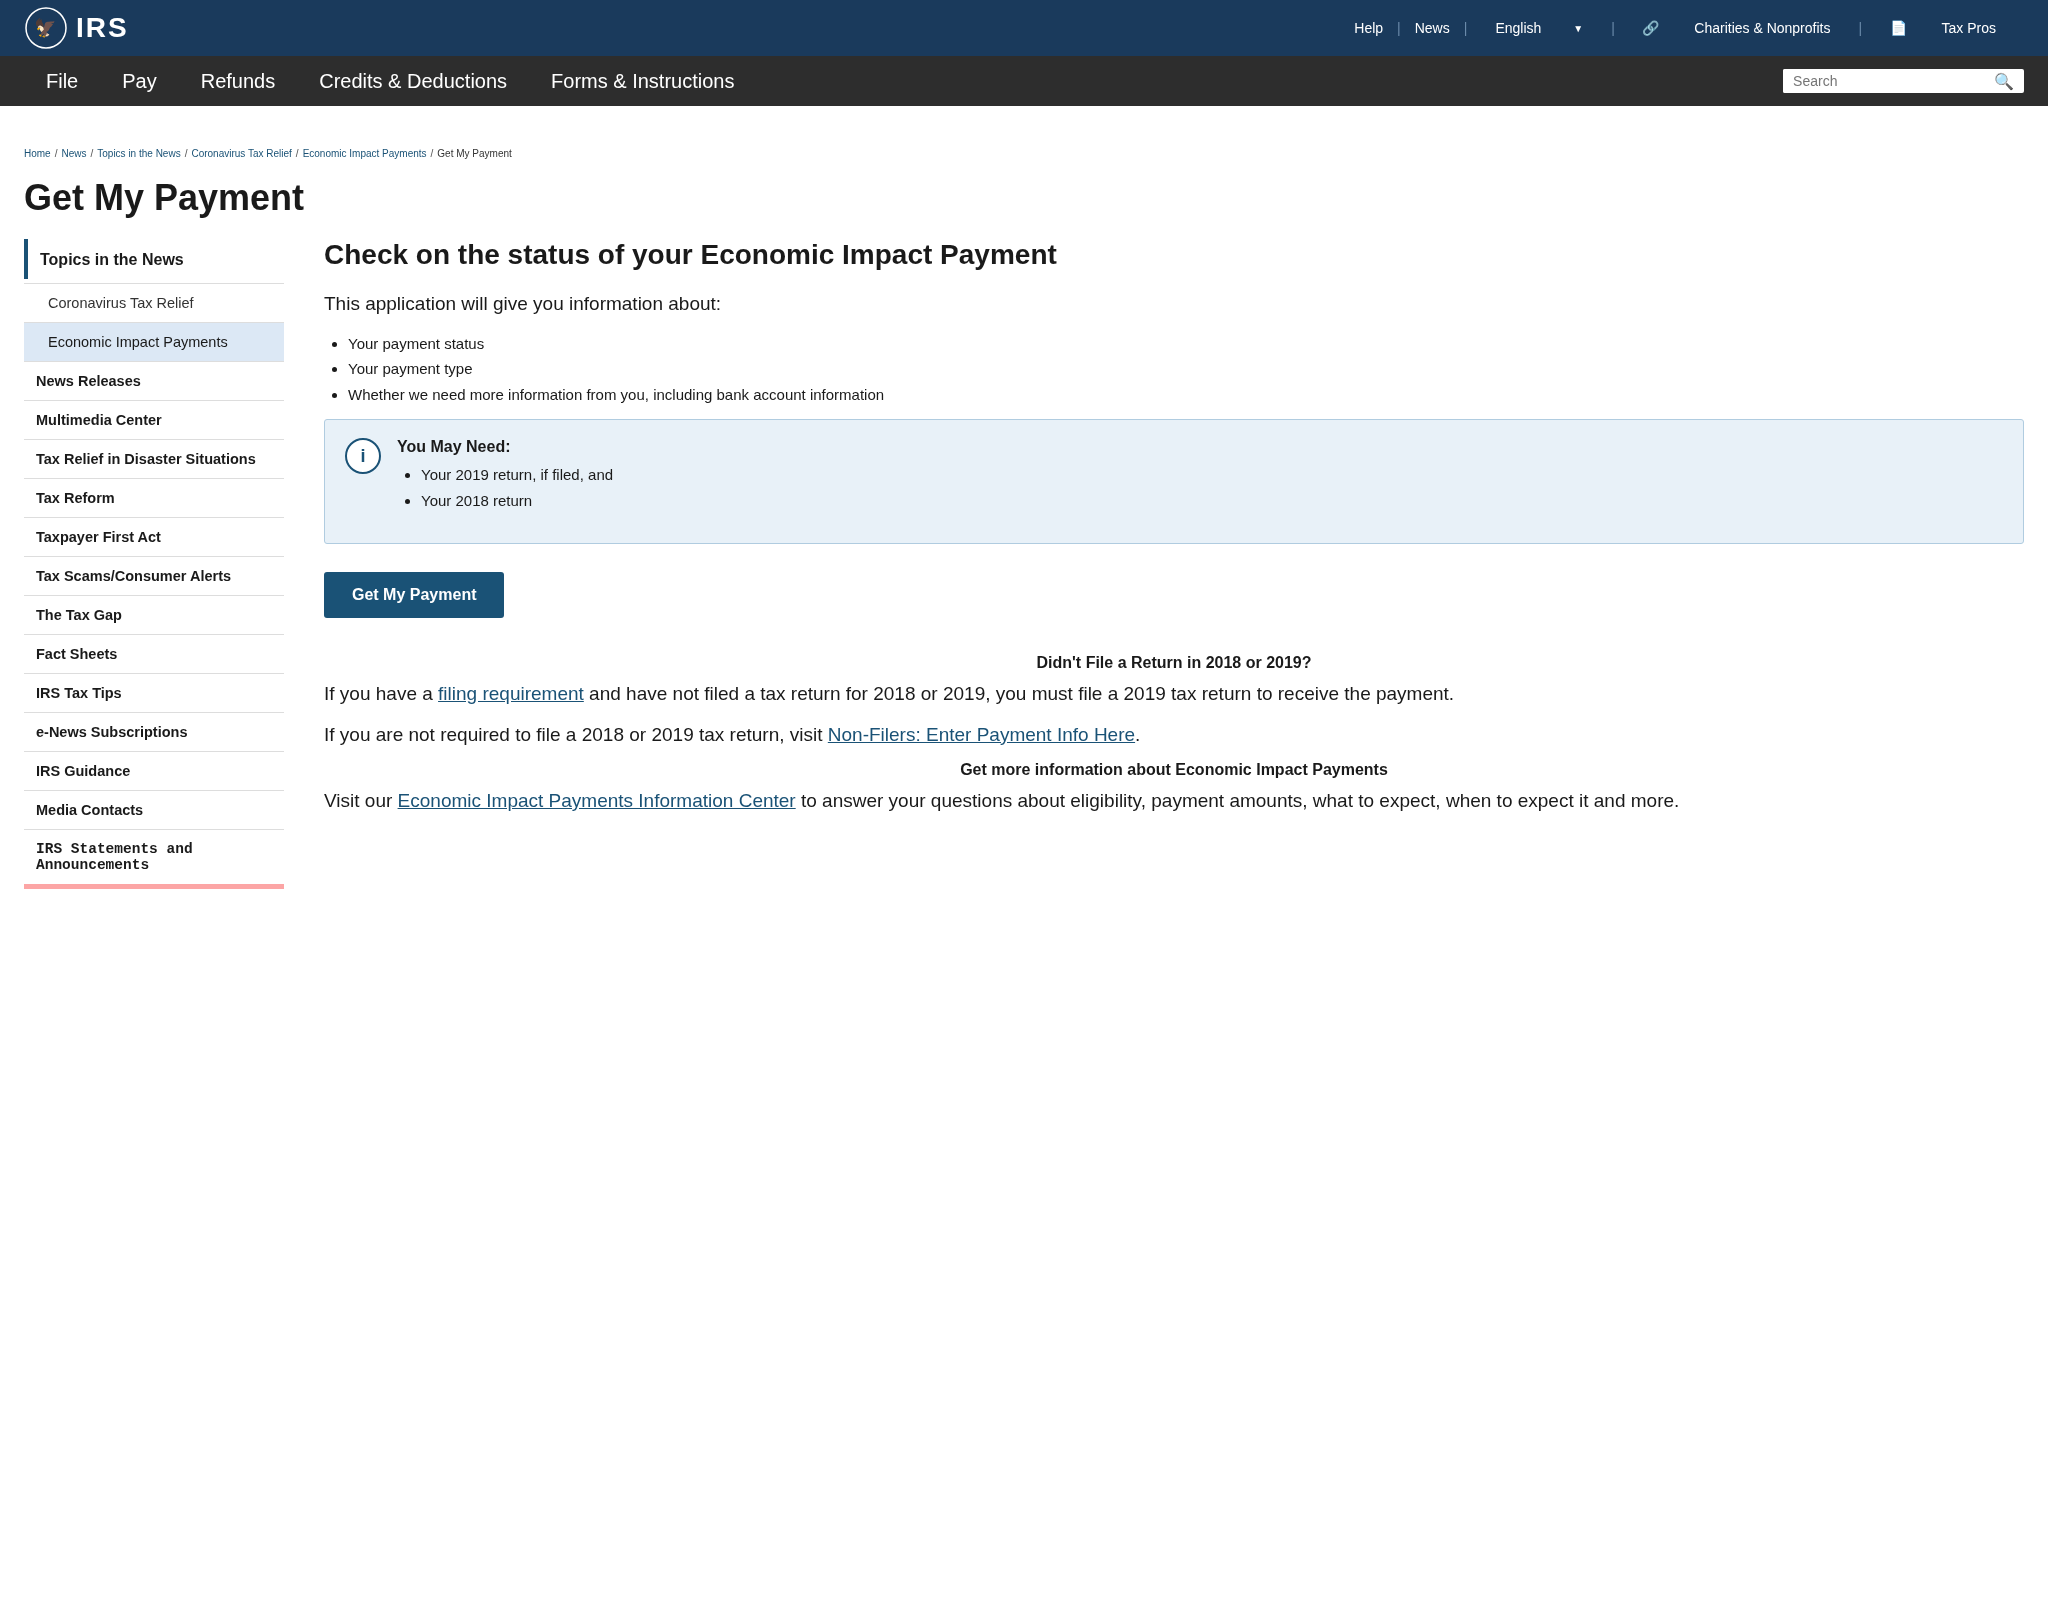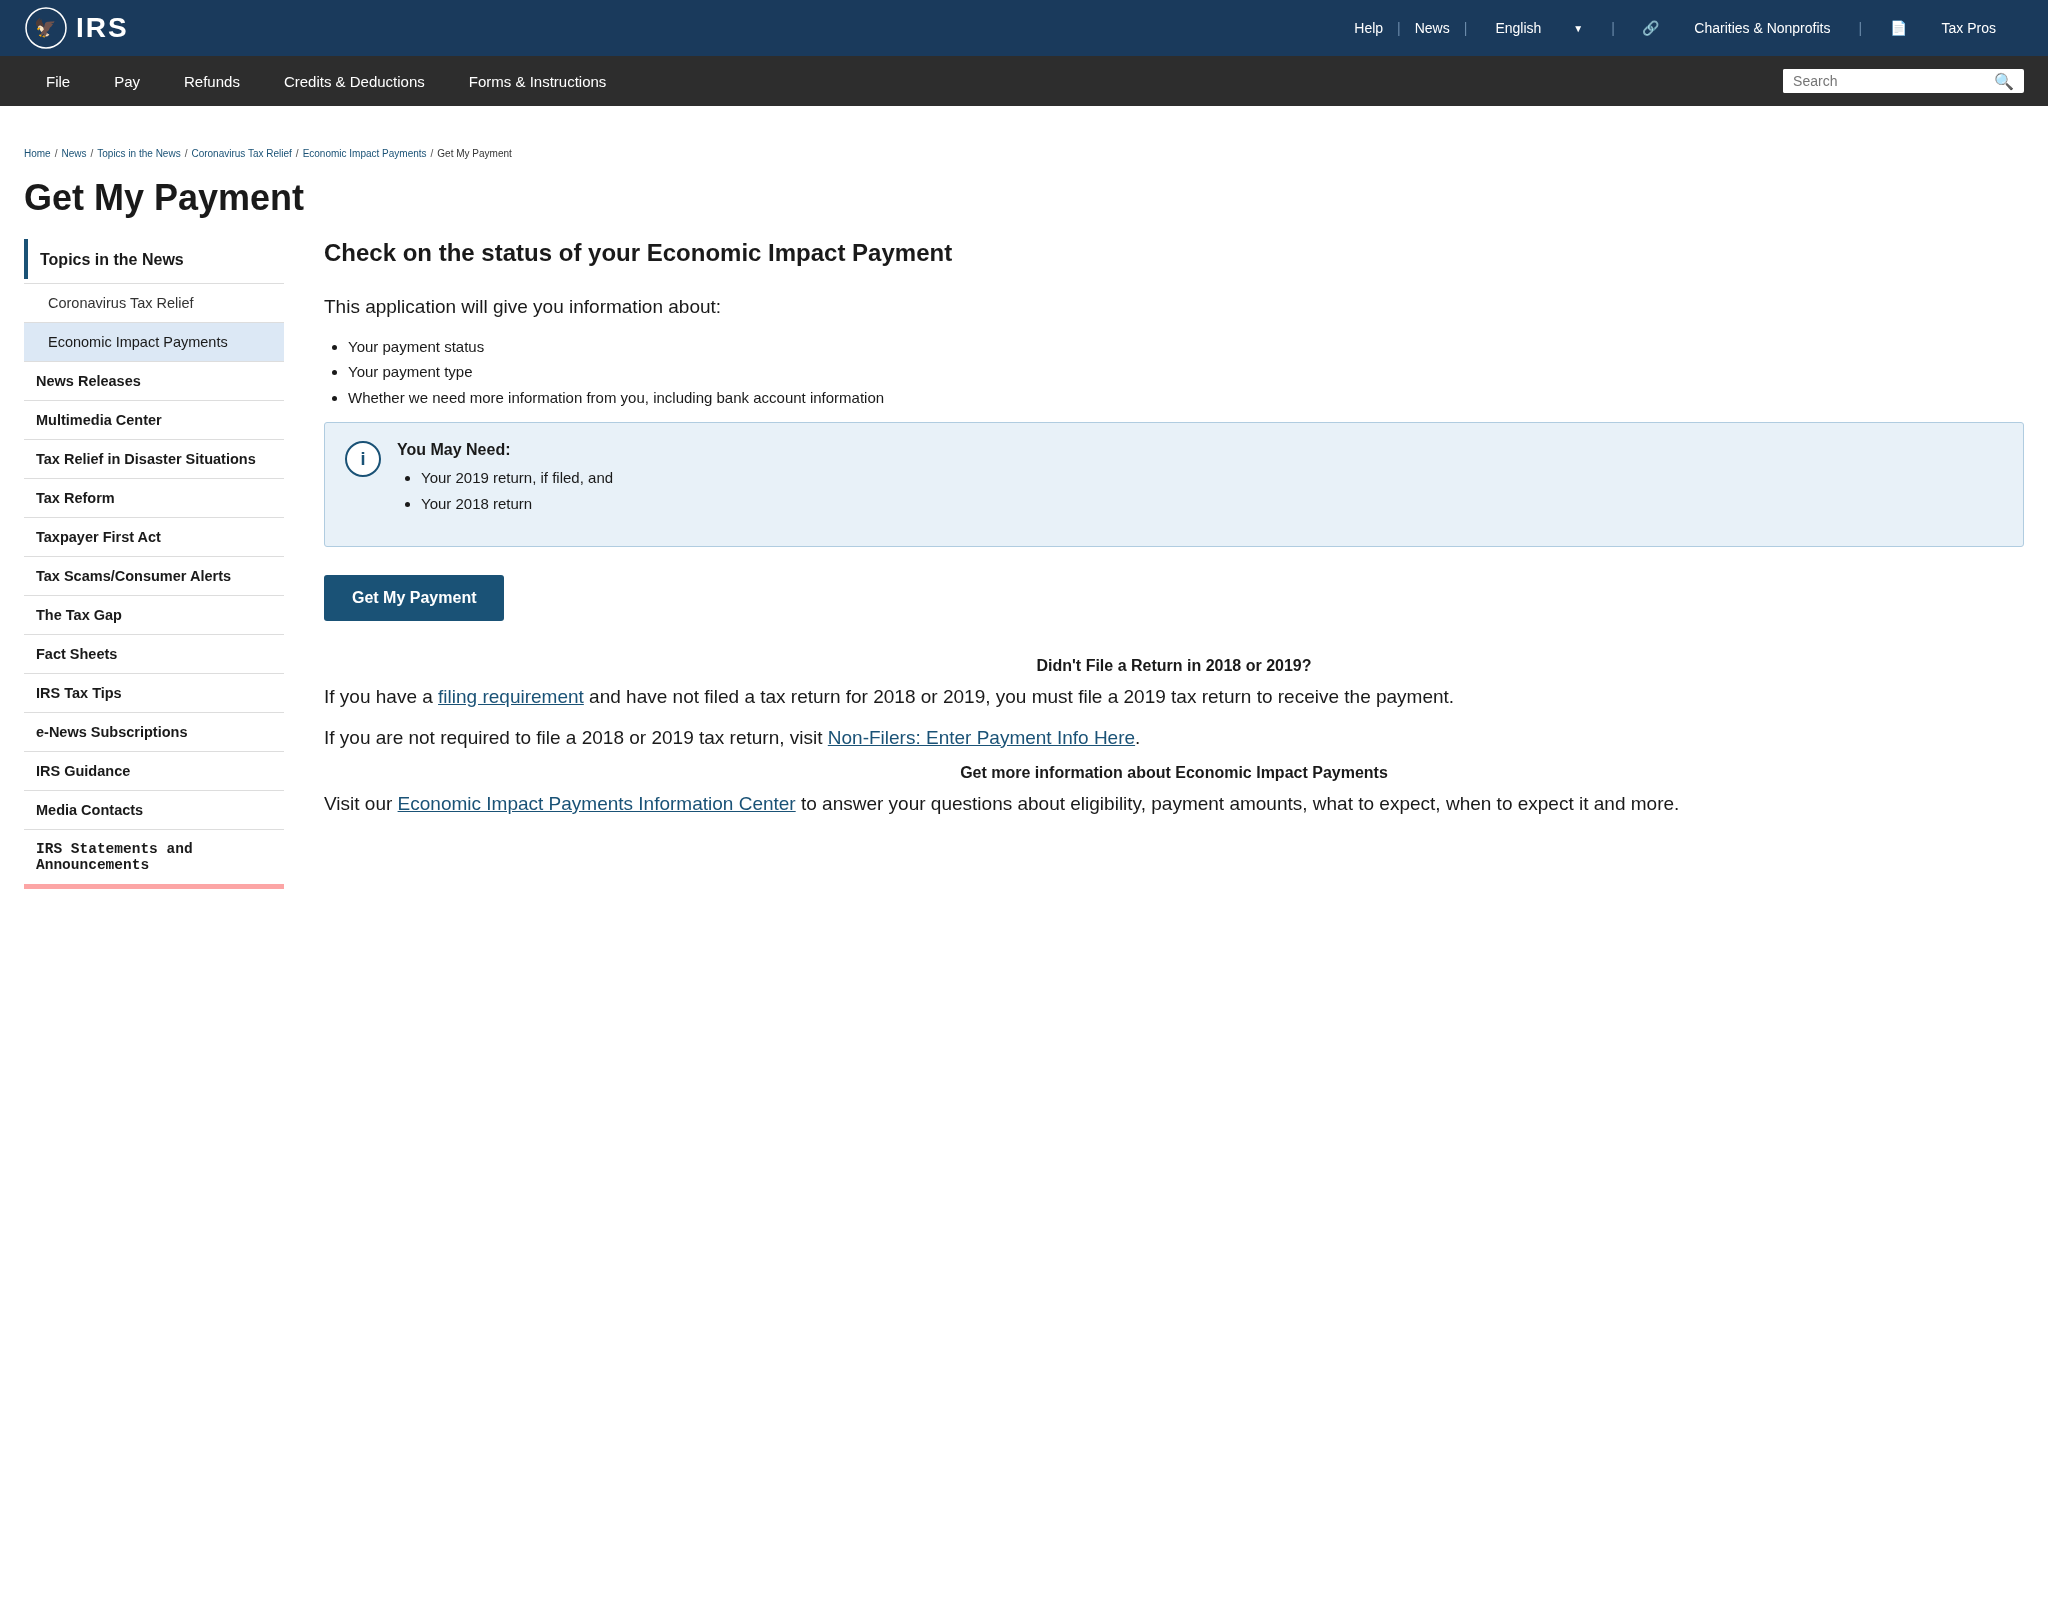--- a/index.html
+++ b/index.html
@@ -72,21 +72,21 @@
     .nav-links {
       display: flex;
       align-items: center;
       gap: 0;
       flex: 1;
     }
     .nav-links a {
       color: #fff;
       text-decoration: none;
       padding: 0 22px;
-      font-size: 15px;
+      font-size: 20px;
       height: 50px;
       display: flex;
       align-items: center;
     }
     .nav-search {
       display: flex;
       align-items: center;
       background: #fff;
       border-radius: 2px;
       overflow: hidden;
@@ -183,24 +183,24 @@
     .sidebar-item.bold { font-weight: bold; }
     .sidebar-item.last { border-bottom: 5px solid #fca5a5; font-family: Liberation Mono, monospace; }
 
     
     .content {
       flex: 1;
       padding-left: 40px;
     }
 
     .content h2 {
-      font-size: 24px;
-      font-weight: bold;
-      color: #1a1a1a;
-      margin-bottom: 26px;
+      font-size: 28px;
+      font-weight: bold;
+      color: #1a1a1a;
+      margin-bottom: 19px;
     }
     .content h3 {
       font-size: 16px;
       font-weight: bold;
       color: #1a1a1a;
       margin-bottom: 8px;
       text-align: center;
     }
     .content p {
       font-size: 19px;

